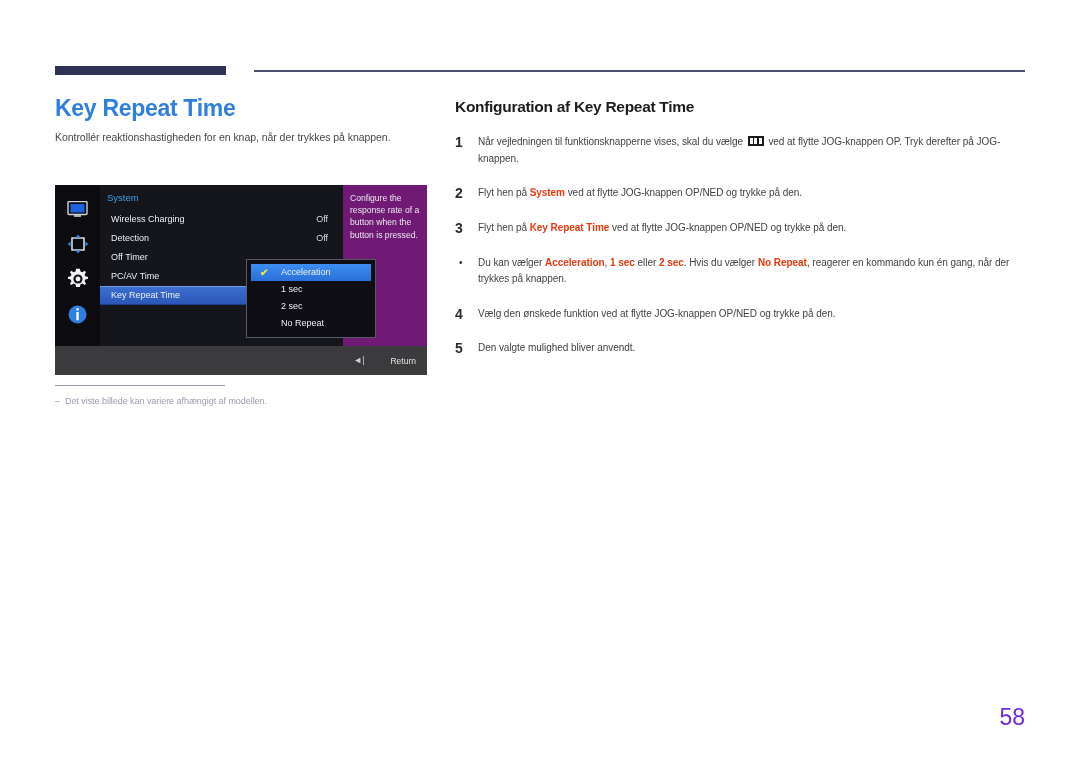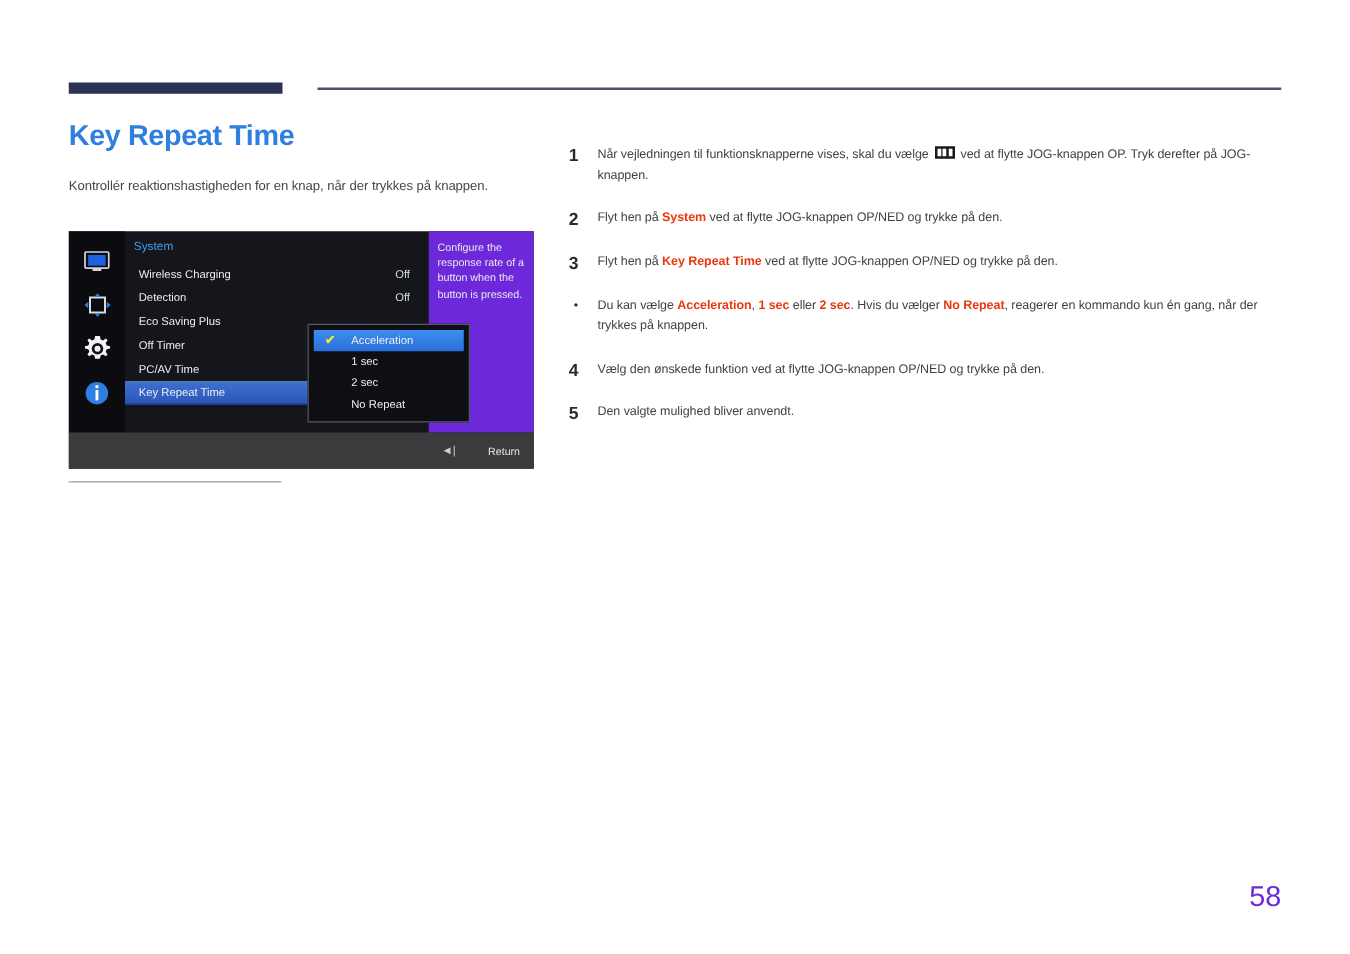--- a/index.html
+++ b/index.html
@@ -43,21 +43,21 @@
   }
   #page-title {
     font-size: 23px;
     font-weight: bold;
     color: #2f7fe0;
     letter-spacing: -0.3px;
     margin: 0;
     line-height: 1.2;
   }
   #page-subtitle {
-    margin-top: 20px;
+    margin-top: 8px;
     font-size: 10.5px;
     color: #474747;
     letter-spacing: -0.05px;
   }
 
   
   #osd {
     position: absolute;
     left: 55px; top: 185px;
     width: 372px; height: 190px;
@@ -117,21 +117,21 @@
     border-top: 1px solid #6f9bea;
     border-bottom: 1px solid #1d3f8f;
     box-sizing: border-box;
   }
   .osd-item .val { color: #d8dce2; }
 
   #osd-desc {
     position: absolute;
     right: 0; top: 0;
     width: 84px; height: 161px;
-    background: #6d28d9;
+    background: #701a75;
     padding: 7px 6px 0 7px;
     box-sizing: border-box;
     font-size: 8.6px;
     line-height: 1.42;
     color: #e8eaee;
   }
 
   #osd-popup {
     position: absolute;
     left: 146px; top: 74px;
@@ -322,24 +322,20 @@
     <div id="osd-items">
       <div class="osd-item">
         <span>Wireless Charging</span>
         <span class="val">Off</span>
       </div>
       <div class="osd-item">
         <span>Detection</span>
         <span class="val">Off</span>
       </div>
       <div class="osd-item">
-        <span>Eco Saving Plus</span>
-        <span class="val"></span>
-      </div>
-      <div class="osd-item">
         <span>Off Timer</span>
         <span class="val"></span>
       </div>
       <div class="osd-item">
         <span>PC/AV Time</span>
         <span class="val"></span>
       </div>
       <div class="osd-item selected">
         <span>Key Repeat Time</span>
         <span class="val"></span>
@@ -366,39 +362,43 @@
   </div>
 
   <div id="osd-bottombar">
     <span id="osd-back-icon">◄|</span>
     <span>Return</span>
   </div>
 </div>
 
 <div id="footnote-area">
   <div id="footnote-rule"></div>
+  <div id="footnote-text">
+    <span class="dash">–</span><span>Det viste billede kan variere afhængigt af modellen.</span>
+  </div>
 </div>
 
 <div id="right-col">
+  <h2 id="section-title">Konfiguration af Key Repeat Time</h2>
   <div id="steps-list">
       <div class="step">
         <div class="step-num">1</div>
         <div class="step-text"><span>Når vejledningen til funktionsknapperne vises, skal du vælge </span><span class="menu-glyph"><i></i><i></i><i></i></span><span> ved at flytte JOG-knappen OP. Tryk derefter på JOG-knappen.</span></div>
       </div>
       <div class="step">
         <div class="step-num">2</div>
         <div class="step-text"><span>Flyt hen på </span><span class="hl">System</span><span> ved at flytte JOG-knappen OP/NED og trykke på den.</span></div>
       </div>
       <div class="step">
         <div class="step-num">3</div>
         <div class="step-text"><span>Flyt hen på </span><span class="hl">Key Repeat Time</span><span> ved at flytte JOG-knappen OP/NED og trykke på den.</span></div>
       </div>
       <div class="step">
         <div class="step-num bullet">•</div>
-        <div class="step-text"><span>Du kan vælge </span><span class="hl">Acceleration</span><span>, </span><span class="hl">1 sec</span><span> eller </span><span class="hl">2 sec</span><span>. Hvis du vælger </span><span class="hl">No Repeat</span><span>, reagerer en kommando kun én gang, når der trykkes på knappen.</span></div>
+        <div class="step-text"><span>Du kan vælger </span><span class="hl">Acceleration</span><span>, </span><span class="hl">1 sec</span><span> eller </span><span class="hl">2 sec</span><span>. Hvis du vælger </span><span class="hl">No Repeat</span><span>, reagerer en kommando kun én gang, når der trykkes på knappen.</span></div>
       </div>
       <div class="step">
         <div class="step-num">4</div>
         <div class="step-text"><span>Vælg den ønskede funktion ved at flytte JOG-knappen OP/NED og trykke på den.</span></div>
       </div>
       <div class="step">
         <div class="step-num">5</div>
         <div class="step-text"><span>Den valgte mulighed bliver anvendt.</span></div>
       </div>
     </div>

